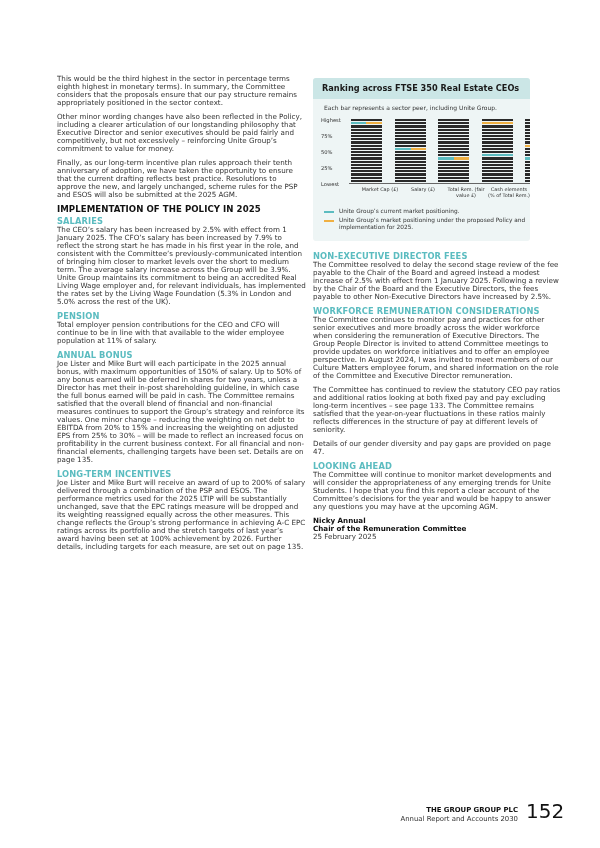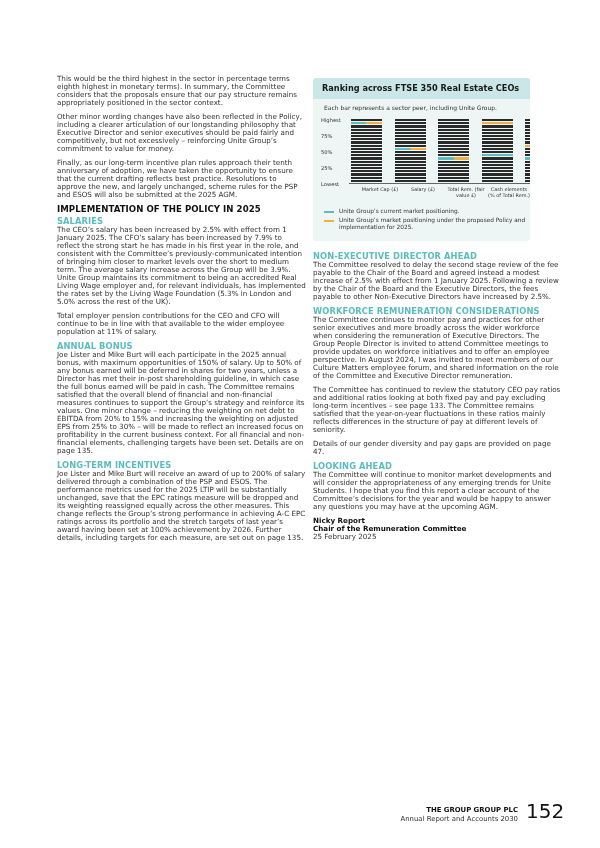--- a/index.html
+++ b/index.html
@@ -43,20 +43,21 @@
   <div class="col col-left">
     <p>This would be the third highest in the sector in percentage terms eighth highest in monetary terms). In summary, the Committee considers that the proposals ensure that our pay structure remains appropriately positioned in the sector context.</p>
     <p>Other minor wording changes have also been reflected in the Policy, including a clearer articulation of our longstanding philosophy that Executive Director and senior executives should be paid fairly and competitively, but not excessively – reinforcing Unite Group’s commitment to value for money.</p>
     <p>Finally, as our long-term incentive plan rules approach their tenth anniversary of adoption, we have taken the opportunity to ensure that the current drafting reflects best practice. Resolutions to approve the new, and largely unchanged, scheme rules for the PSP and ESOS will also be submitted at the 2025 AGM.</p>
 
     <h2>IMPLEMENTATION OF THE POLICY IN 2025</h2>
 
     <h3>SALARIES</h3>
     <p>The CEO’s salary has been increased by 2.5% with effect from 1 January 2025. The CFO’s salary has been increased by 7.9% to reflect the strong start he has made in his first year in the role, and consistent with the Committee’s previously-communicated intention of bringing him closer to market levels over the short to medium term. The average salary increase across the Group will be 3.9%. Unite Group maintains its commitment to being an accredited Real Living Wage employer and, for relevant individuals, has implemented the rates set by the Living Wage Foundation (5.3% in London and 5.0% across the rest of the UK).</p>
 
+    <h3>PENSION</h3>
     <p>Total employer pension contributions for the CEO and CFO will continue to be in line with that available to the wider employee population at 11% of salary.</p>
 
     <h3>ANNUAL BONUS</h3>
     <p>Joe Lister and Mike Burt will each participate in the 2025 annual bonus, with maximum opportunities of 150% of salary. Up to 50% of any bonus earned will be deferred in shares for two years, unless a Director has met their in-post shareholding guideline, in which case the full bonus earned will be paid in cash. The Committee remains satisfied that the overall blend of financial and non-financial measures continues to support the Group’s strategy and reinforce its values. One minor change – reducing the weighting on net debt to EBITDA from 20% to 15% and increasing the weighting on adjusted EPS from 25% to 30% – will be made to reflect an increased focus on profitability in the current business context. For all financial and non-financial elements, challenging targets have been set. Details are on page 135.</p>
 
     <h3>LONG-TERM INCENTIVES</h3>
     <p>Joe Lister and Mike Burt will receive an award of up to 200% of salary delivered through a combination of the PSP and ESOS. The performance metrics used for the 2025 LTIP will be substantially unchanged, save that the EPC ratings measure will be dropped and its weighting reassigned equally across the other measures. This change reflects the Group’s strong performance in achieving A-C EPC ratings across its portfolio and the stretch targets of last year’s award having been set at 100% achievement by 2026. Further details, including targets for each measure, are set out on page 135.</p>
   </div>
 
   <div class="chart">
@@ -197,32 +198,32 @@
         <span>Unite Group’s current market positioning.</span>
       </div>
       <div class="leg-row">
         <span class="leg-swatch" style="background:#f0b042;"></span>
         <span>Unite Group’s market positioning under the proposed Policy and implementation for 2025.</span>
       </div>
     </div>
   </div>
 
   <div class="col col-right">
-    <h3>NON-EXECUTIVE DIRECTOR AHEAD</h3>
+    <h3>NON-EXECUTIVE DIRECTOR FEES</h3>
     <p>The Committee resolved to delay the second stage review of the fee payable to the Chair of the Board and agreed instead a modest increase of 2.5% with effect from 1 January 2025. Following a review by the Chair of the Board and the Executive Directors, the fees payable to other Non-Executive Directors have increased by 2.5%.</p>
 
     <h3>WORKFORCE REMUNERATION CONSIDERATIONS</h3>
     <p>The Committee continues to monitor pay and practices for other senior executives and more broadly across the wider workforce when considering the remuneration of Executive Directors. The Group People Director is invited to attend Committee meetings to provide updates on workforce initiatives and to offer an employee perspective. In August 2024, I was invited to meet members of our Culture Matters employee forum, and shared information on the role of the Committee and Executive Director remuneration.</p>
     <p>The Committee has continued to review the statutory CEO pay ratios and additional ratios looking at both fixed pay and pay excluding long-term incentives – see page 133. The Committee remains satisfied that the year-on-year fluctuations in these ratios mainly reflects differences in the structure of pay at different levels of seniority.</p>
     <p>Details of our gender diversity and pay gaps are provided on page 47.</p>
 
     <h3>LOOKING AHEAD</h3>
     <p>The Committee will continue to monitor market developments and will consider the appropriateness of any emerging trends for Unite Students. I hope that you find this report a clear account of the Committee’s decisions for the year and would be happy to answer any questions you may have at the upcoming AGM.</p>
 
-    <p class="sig">Nicky Report</p>
+    <p class="sig">Nicky Annual</p>
     <p class="sig">Chair of the Remuneration Committee</p>
     <p class="sig-date">25 February 2025</p>
   </div>
 
   <div class="footer-company">THE GROUP GROUP PLC</div>
   <div class="footer-report">Annual Report and Accounts 2030</div>
   <div class="page-number">152</div>
 </div>
 
 </body></html>

